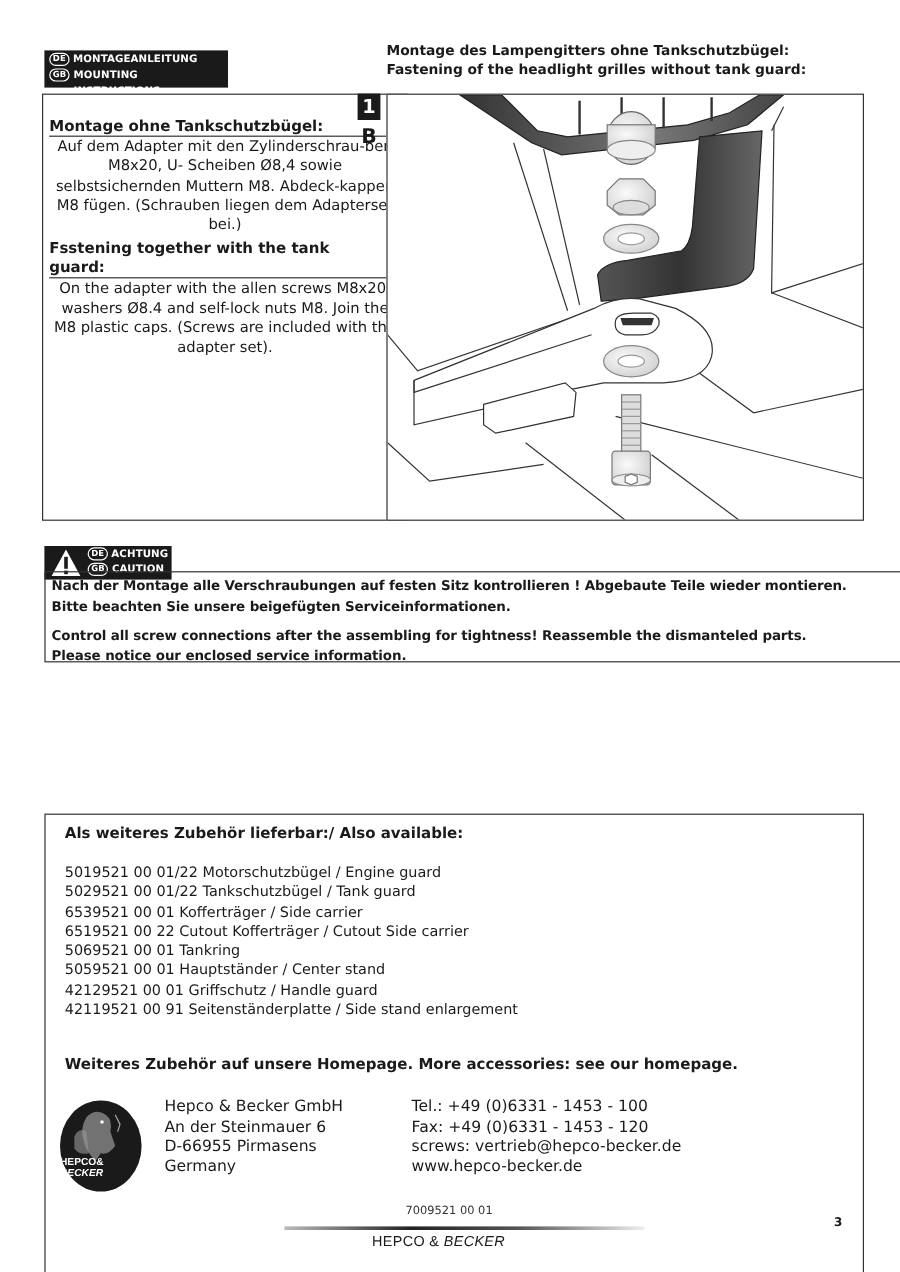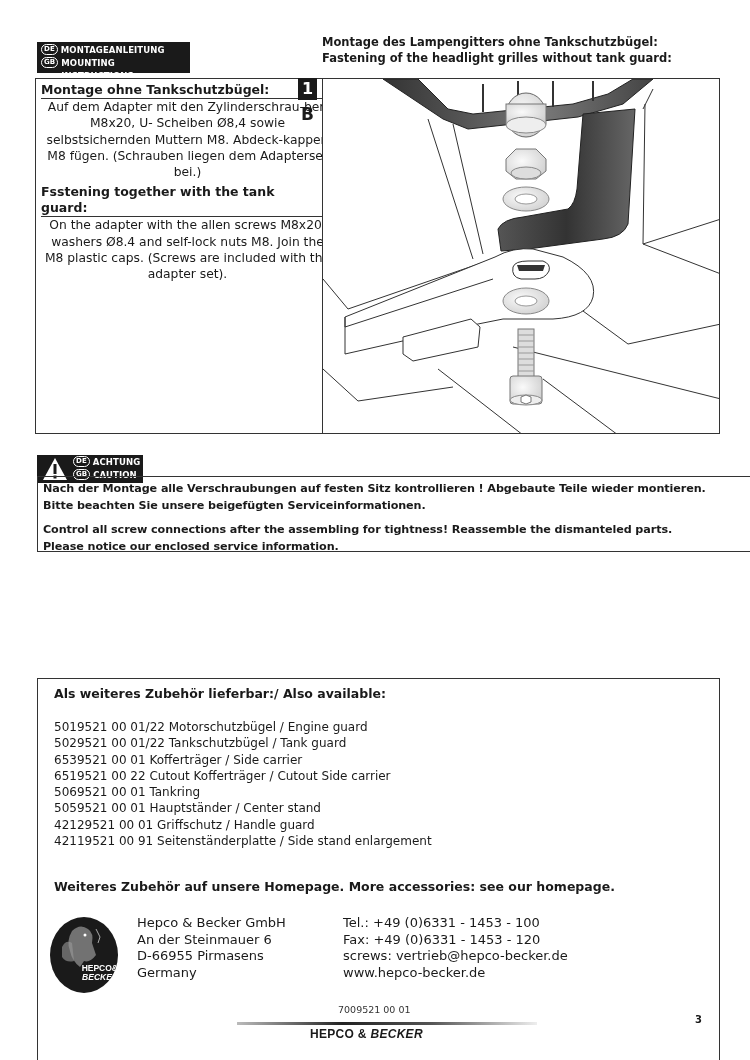--- a/index.html
+++ b/index.html
@@ -3,21 +3,21 @@
 <meta charset="utf-8">
 <style>
   * { box-sizing: border-box; margin: 0; padding: 0; }
   html, body { width: 750px; height: 1060px; background: #ffffff; overflow: hidden; }
   body { position: relative; font-family: "DejaVu Sans", sans-serif; color: #1a1a1a; }
 
   .lang-banner { position: absolute; left: 37px; top: 42px; width: 153px; height: 31px; background: #1a1a1a; color: #fff; padding: 2px 4px; }
   .lang-row { display: flex; align-items: flex-start; font-size: 8.5px; font-weight: bold; line-height: 13px; letter-spacing: 0.1px; }
   .lang-badge { display: inline-block; border: 1px solid #fff; border-radius: 6px; font-size: 7px; padding: 0 2px; line-height: 9px; margin-right: 3px; }
 
-  .instr-box { position: absolute; left: 35px; top: 78px; width: 305px; height: 356px; border: 1.5px solid #333; padding: 3px 5px; }
+  .instr-box { position: absolute; left: 35px; top: 78px; width: 305px; height: 356px; border: 1.5px solid #333; padding: 18px 5px; }
   .instr-heading { font-size: 12.5px; font-weight: bold; border-bottom: 1px solid #333; line-height: 16px; display: block; width: 96%; }
   .instr-text { font-size: 12.3px; line-height: 16.3px; margin-bottom: 4px; text-align: center; }
   .instr-text.en { font-size: 12.3px; }
 
   .step-num { position: absolute; left: 298px; top: 78px; width: 19px; height: 22px; background: #1a1a1a; color: #fff; font-weight: bold; font-size: 16px; text-align: center; line-height: 22px; }
   .step-letter { position: absolute; left: 298px; top: 102px; width: 19px; font-weight: bold; font-size: 17px; text-align: center; line-height: 24px; }
 
   .figure-title { position: absolute; left: 322px; top: 34px; font-size: 11.5px; font-weight: bold; line-height: 16px; }
   .figure-box { position: absolute; left: 322px; top: 78px; width: 398px; height: 356px; border: 1.5px solid #333; overflow: hidden; background: #fff; }
 
@@ -30,28 +30,28 @@
   .caution-line.gap { margin-top: 7px; }
 
   .access-box { position: absolute; left: 37px; top: 678px; width: 683px; height: 406px; border: 1.5px solid #333; padding: 6px 16px; }
   .access-title { font-size: 12.5px; font-weight: bold; line-height: 18px; }
   .access-list { margin-top: 16px; }
   .access-item { font-size: 12px; line-height: 16.3px; }
   .more-line { font-size: 12.5px; font-weight: bold; margin-top: 29px; line-height: 18px; }
 
   .contact { position: absolute; left: 8px; top: 230px; width: 660px; height: 80px; }
   .logo { position: absolute; left: 4px; top: 8px; width: 68px; height: 76px; border-radius: 50%; background: #1a1a1a; overflow: hidden; }
-  .logo-text { position: absolute; bottom: 11px; width: 100%; text-align: right; color: #fff; font-size: 8.5px; font-weight: bold; line-height: 9px; font-family: "Liberation Sans", sans-serif; }
+  .logo-text { position: absolute; bottom: 11px; width: 100%; text-align: left; color: #fff; font-size: 8.5px; font-weight: bold; line-height: 9px; font-family: "Liberation Sans", sans-serif; }
   .logo-text i { font-style: italic; }
   .address { position: absolute; left: 91px; top: 6px; font-size: 13px; line-height: 16.5px; }
   .phones { position: absolute; left: 297px; top: 6px; font-size: 13px; line-height: 16.5px; }
 
   .doc-number { position: absolute; left: 338px; top: 1004px; font-size: 9.5px; color: #333; }
   .footer-rule { position: absolute; left: 237px; top: 1022px; width: 300px; height: 3px; background: linear-gradient(to right, #bbb, #222 35%, #555 65%, #eee); }
-  .footer-brand { position: absolute; left: 310px; top: 1027px; font-family: "Liberation Sans", sans-serif; font-weight: bold; font-size: 12px; color: #1a1a1a; letter-spacing: 0.3px; }
+  .footer-brand { position: absolute; left: 310px; top: 1027px; font-family: "Liberation Sans", sans-serif; font-weight: normal; font-size: 12px; color: #1a1a1a; letter-spacing: 0.3px; }
   .footer-brand i { font-style: italic; }
   .page-num { position: absolute; left: 695px; top: 1014px; font-size: 10px; font-weight: bold; }
 </style>
 </head>
 <body>
 
 <div class="lang-banner">
   <div class="lang-row">
     <span class="lang-badge">DE</span>
     <span>MONTAGEANLEITUNG</span>

